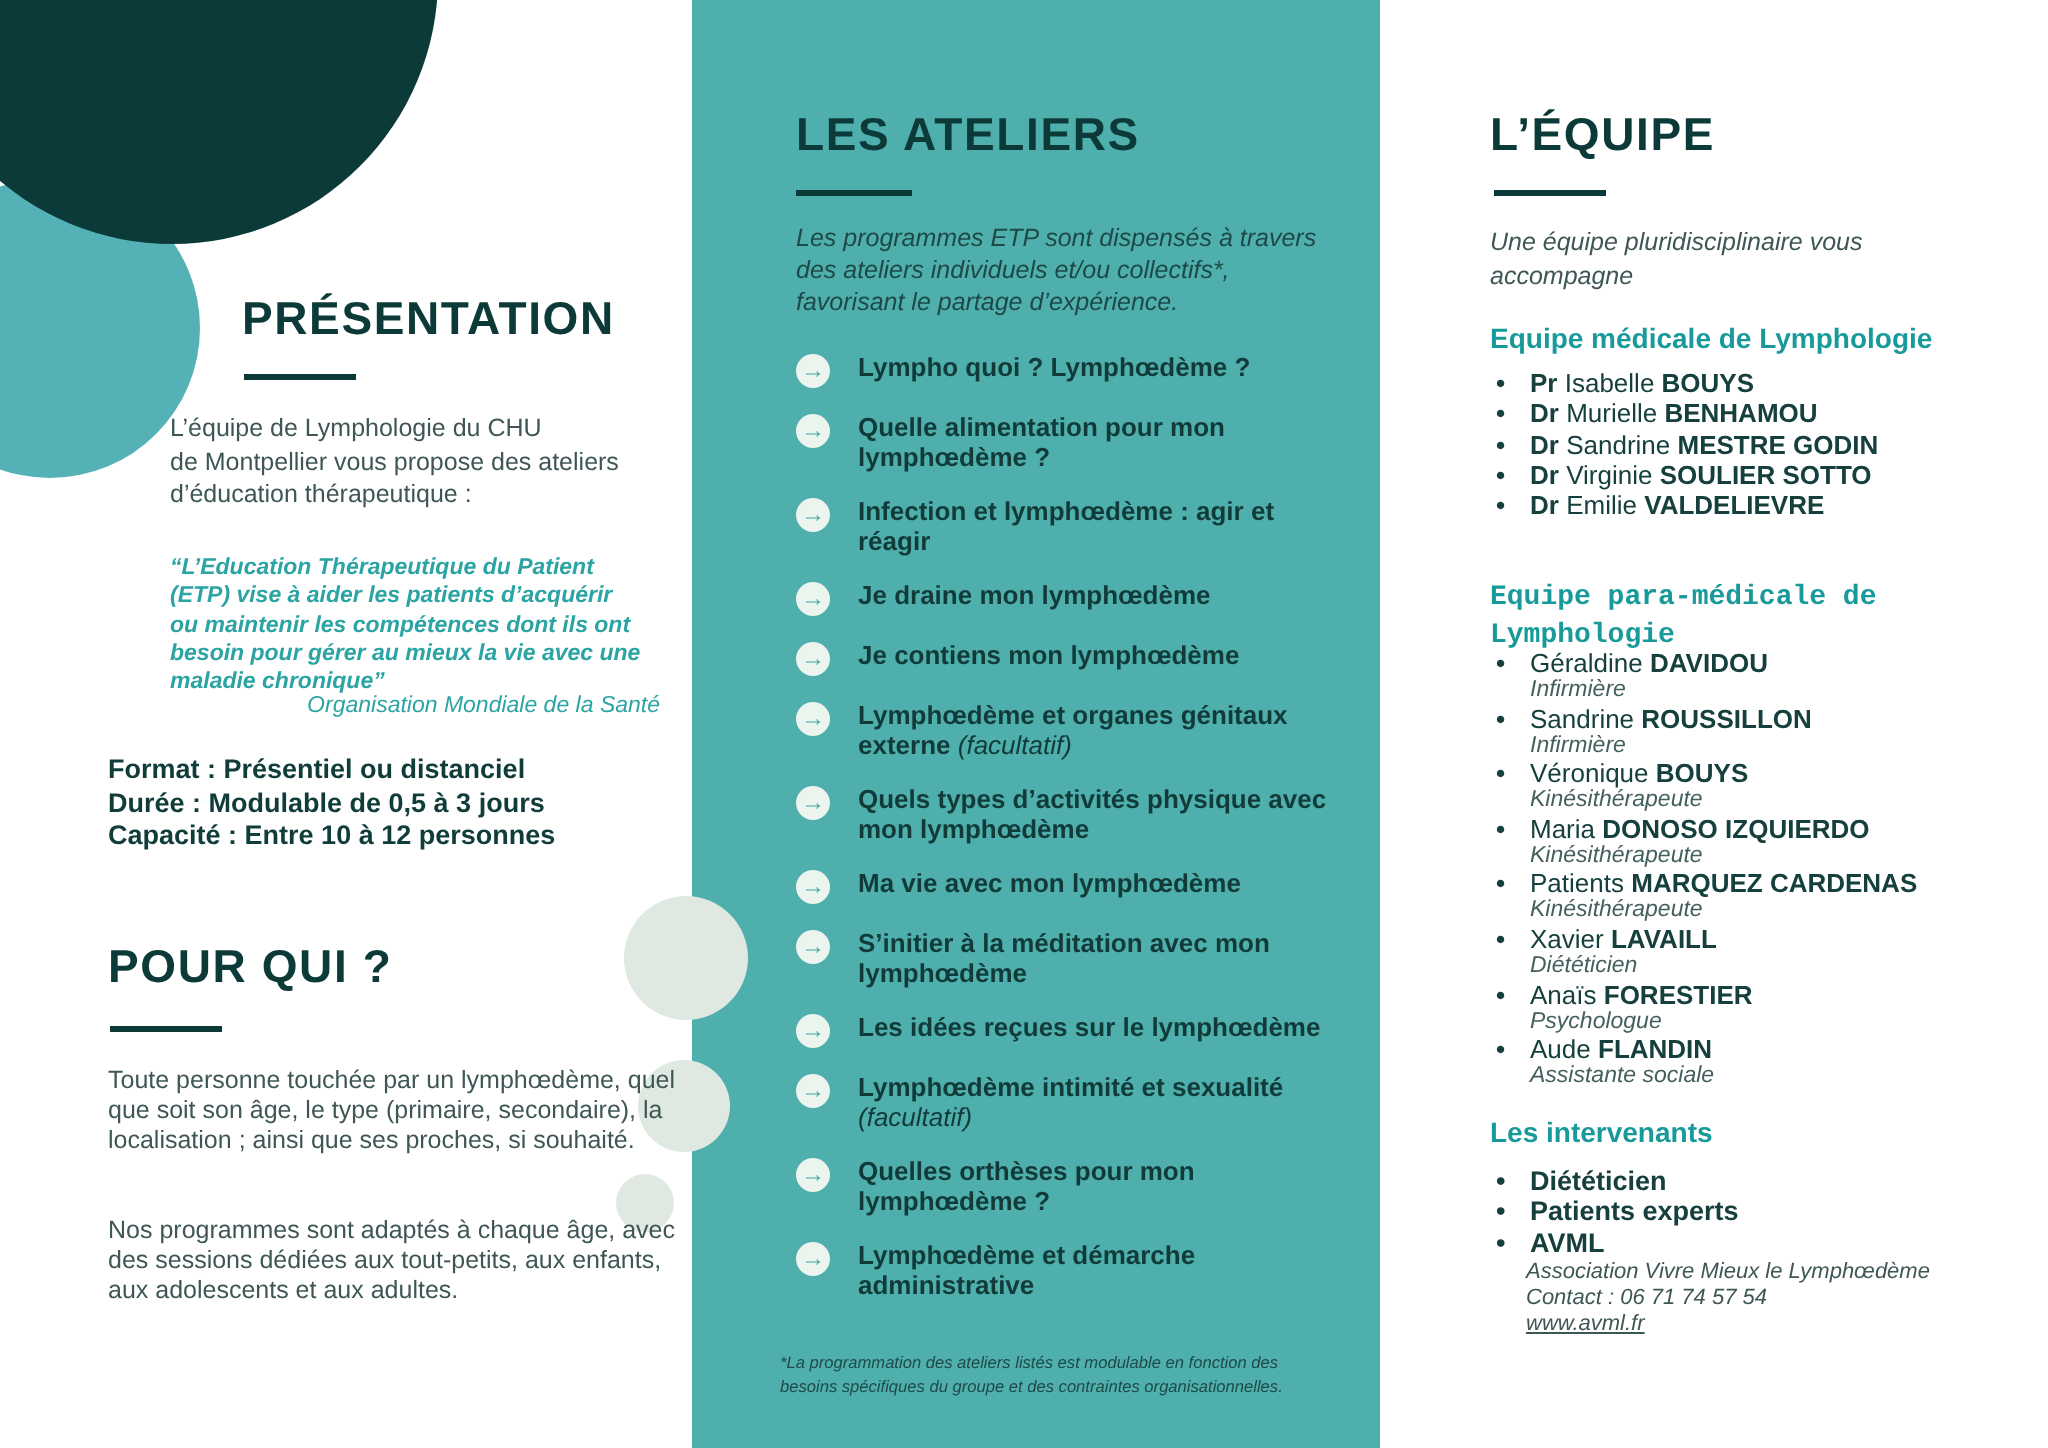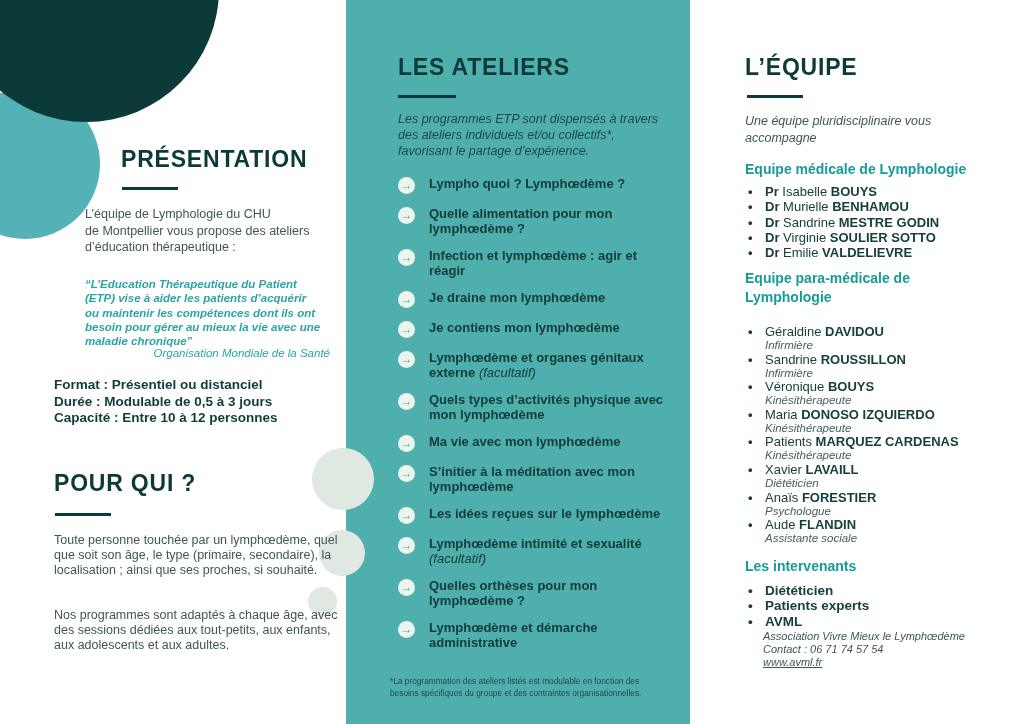--- a/index.html
+++ b/index.html
@@ -37,33 +37,33 @@
   
   .t-ateliers { left:398px; top:54px; }
   .rule-at { left:398px; top:95px; width:58px; }
   .m-intro { left:398px; top:111px; width:282px; font-size:12.5px; line-height:16px; font-style:italic; color:#1d4a47; white-space:pre-line; }
   .atelier-list { left:398px; top:177px; width:272px; display:flex; flex-direction:column; gap:13px; }
   .atelier { display:flex; gap:14px; align-items:flex-start; }
   .arrow-icon { flex:none; width:17px; height:17px; border-radius:50%; background:#ecf4ee;
     color:#4aa9a7; font-size:12px; font-weight:bold; line-height:17px; text-align:center; }
   .atelier-text { width:236px; font-size:13px; line-height:14.5px; font-weight:bold; color:#113b39; }
   .fac { font-weight:normal; font-style:italic; }
-  .m-footnote { left:390px; top:676px; width:264px; font-size:8.3px; line-height:11.5px; color:#1e4b48; white-space:pre-line; }
+  .m-footnote { left:390px; top:676px; width:264px; font-size:8.3px; line-height:11.5px; font-style:italic; color:#1e4b48; white-space:pre-line; }
 
   
   .t-equipe { left:745px; top:54px; }
   .rule-eq { left:747px; top:95px; width:56px; }
   .r-subtitle { left:745px; top:113px; width:238px; font-size:12.5px; line-height:17px; font-style:italic; color:#3e5755; }
   .heading-teal { font-size:14px; font-weight:bold; color:#189a9a; }
   .h-medical { left:745px; top:161px; }
   .name-list { font-size:13px; color:#16403e; }
   .medical-list { left:748px; top:184px; line-height:15.3px; }
   .row { display:flex; }
   .blt { width:17px; flex:none; color:#16403e; font-weight:bold; }
-  .h-paramed { left:745px; top:269px; width:222px; line-height:19px; }
+  .h-paramed { left:745px; top:290px; width:222px; line-height:19px;font-family:Liberation Mono, monospace; }
   .para-list { left:748px; top:324px; }
   .p-entry { margin-bottom:0; }
   .p-name { display:flex; line-height:15px; }
   .p-role { margin-left:17px; font-size:11.5px; line-height:12.6px; font-style:italic; color:#44605d; }
   .h-interv { left:745px; top:558px; }
   .interv-list { left:748px; top:583px; font-weight:bold; font-size:13.5px; line-height:15.3px; color:#16403e; }
   .avml-details { left:763px; top:630px; font-size:11px; line-height:12.8px; font-style:italic; color:#3e5755; }
   .avml-link { color:#3e5755; display:inline-block; }
   b { font-weight:bold; }
 </style>

